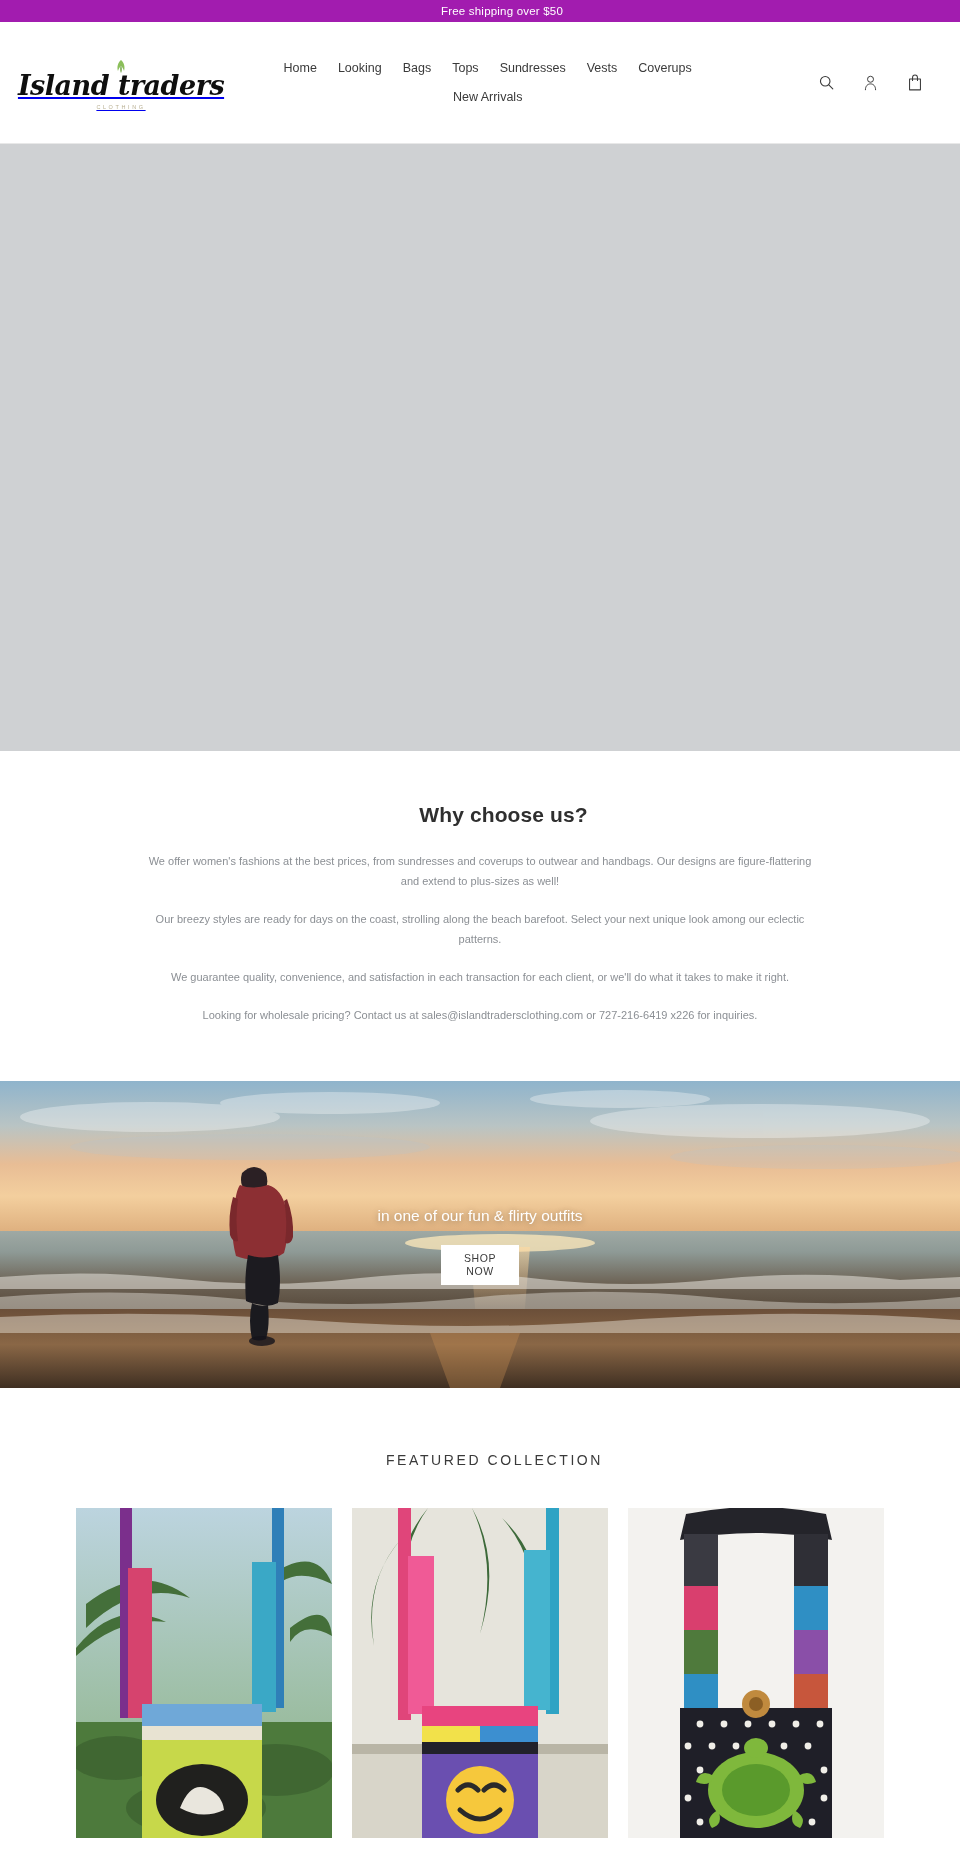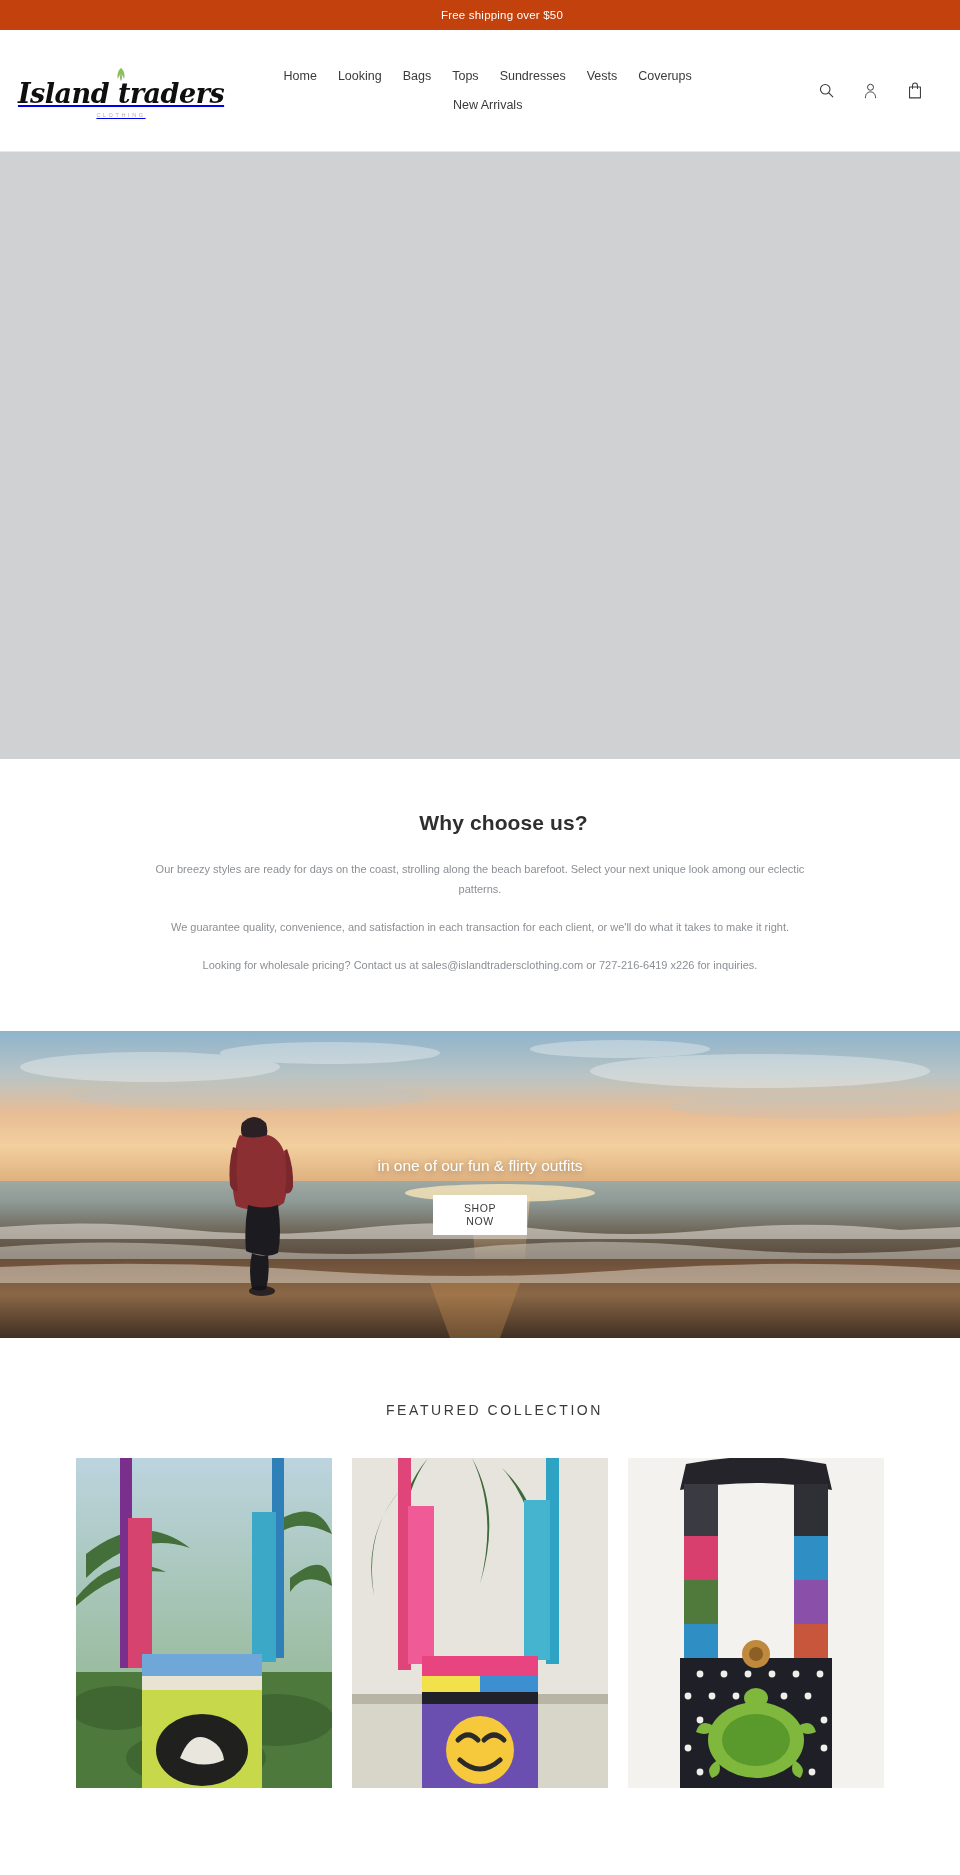--- a/index.html
+++ b/index.html
@@ -12,22 +12,22 @@
 
   body {
     font-family: "Liberation Sans", sans-serif;
     background: #ffffff;
     color: #3a3a3a;
     -webkit-font-smoothing: antialiased;
   }
 
   
   .announcement-bar {
-    height: 30px;
-    background: #c2410c;
+    height: 22px;
+    background: #a21caf;
     color: #ffffff;
     display: flex;
     align-items: center;
     justify-content: center;
     font-size: 11.5px;
     letter-spacing: 0.2px;
     padding-left: 44px;
   }
 
   
@@ -186,21 +186,21 @@
     color: #ffffff;
     margin-top: 12px;
     text-shadow: 0 1px 6px rgba(0,0,0,0.35);
   }
 
   .banner-btn {
     margin-top: 20px;
     background: #ffffff;
     color: #3a3a3a;
     border: none;
-    width: 94px;
+    width: 78px;
     height: 40px;
     font-size: 10.5px;
     line-height: 13px;
     letter-spacing: 0.6px;
     cursor: pointer;
     font-family: "Liberation Sans", sans-serif;
     display: flex;
     align-items: center;
     justify-content: center;
     text-align: center;
@@ -298,20 +298,21 @@
       </svg>
     </button>
 
   </div>
 </header>
 
 <section class="hero-placeholder"></section>
 
 <section class="richtext">
   <h2>Why choose us?</h2>
+  <p>We offer women's fashions at the best prices, from sundresses and coverups to outwear and handbags. Our designs are figure-flattering and extend to plus-sizes as well!</p>
   <p>Our breezy styles are ready for days on the coast, strolling along the beach barefoot. Select your next unique look among our eclectic patterns.</p>
   <p>We guarantee quality, convenience, and satisfaction in each transaction for each client, or we'll do what it takes to make it right.</p>
   <p>Looking for wholesale pricing? Contact us at sales@islandtradersclothing.com or 727-216-6419 x226 for inquiries.</p>
 </section>
 
 <section class="banner">
 
   <svg class="banner-bg" viewBox="0 0 960 307" preserveAspectRatio="xMidYMid slice">
     <defs>
       <linearGradient id="skyGrad" x1="0" y1="0" x2="0" y2="1">

